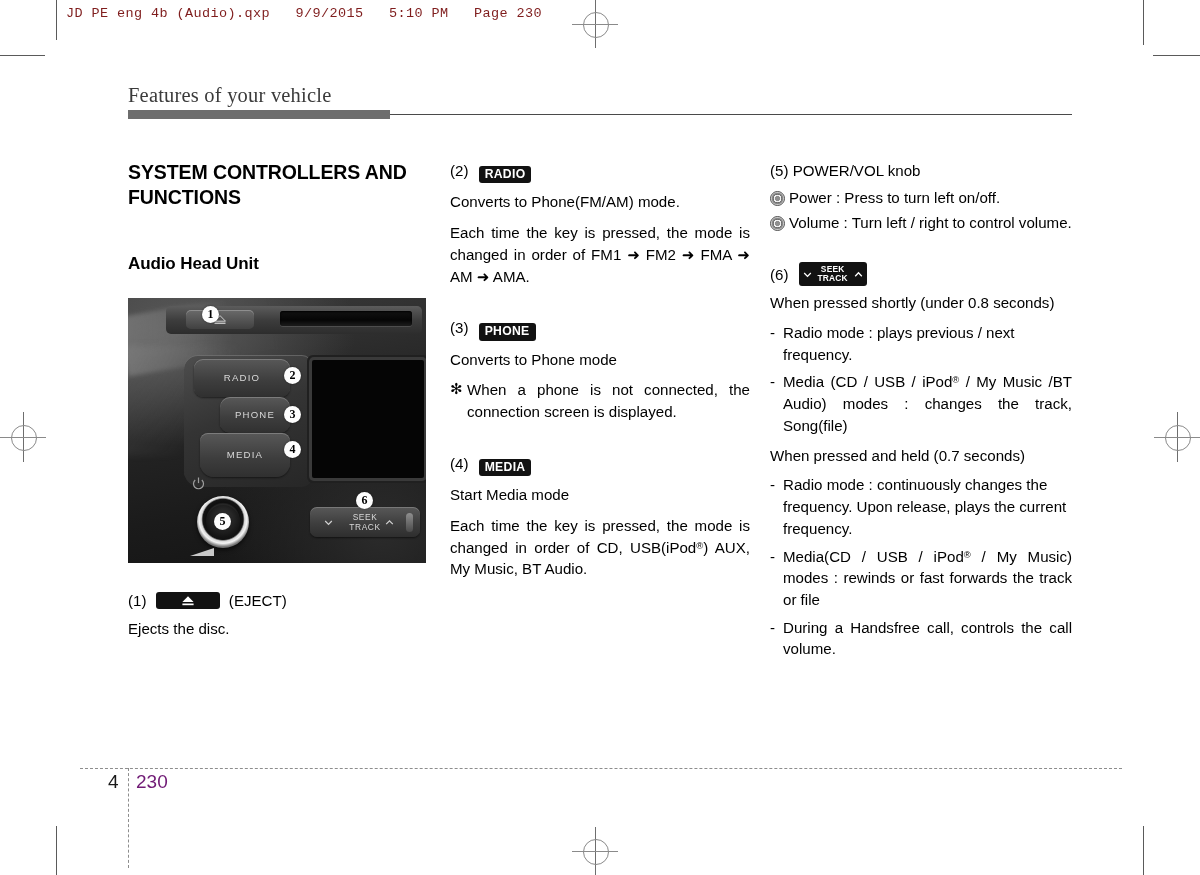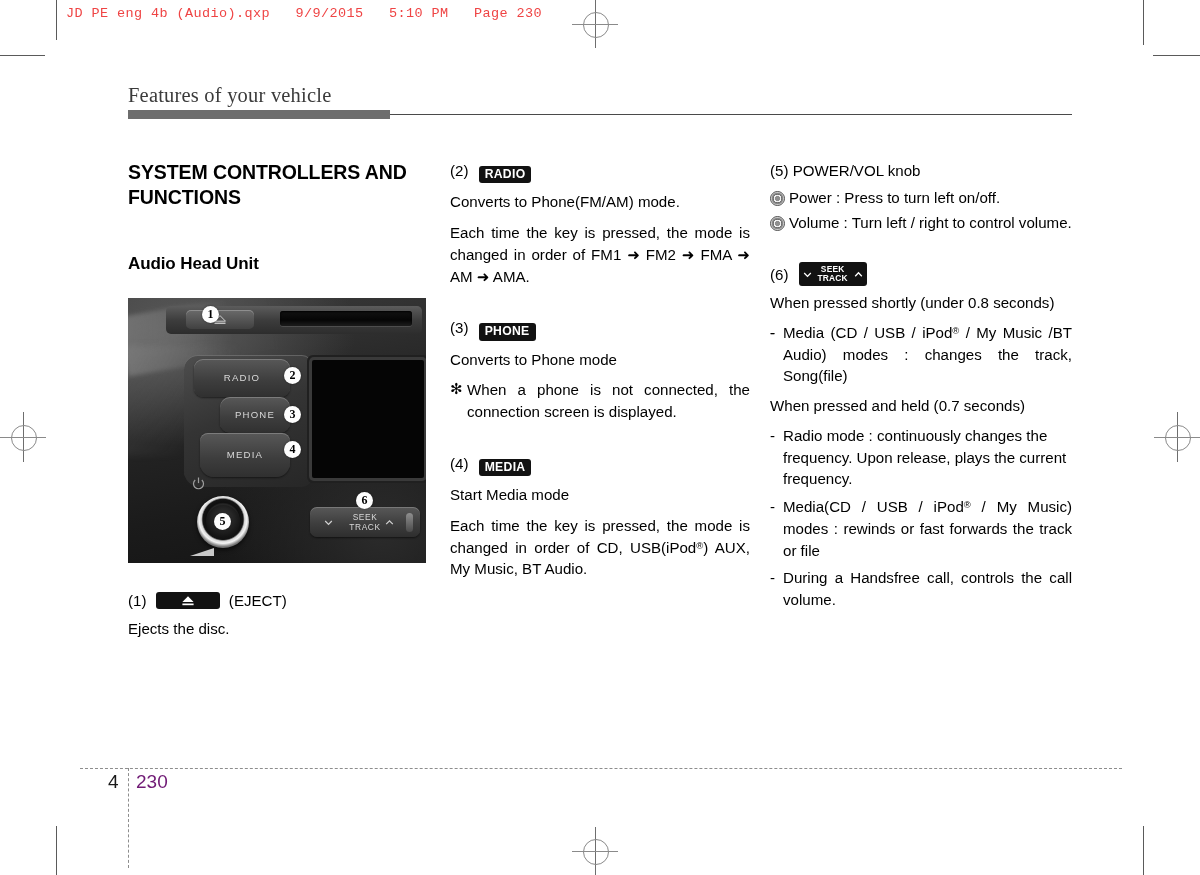--- a/index.html
+++ b/index.html
@@ -43,21 +43,21 @@
     border-left: 1px dashed #8d8d8d;
   }
 
   
   .prepress-header {
     position: absolute;
     left: 66px; top: 6px;
     font-family: "Liberation Mono", monospace;
     font-size: 13.5px;
     letter-spacing: 0.4px;
-    color: #ef4444;
+    color: #7f1d1d;
     white-space: pre;
   }
 
   
   .running-head {
     position: absolute;
     left: 128px; top: 84px;
     font-family: "Liberation Serif", serif;
     font-size: 20.5px;
     color: #3b3b3b;
@@ -553,20 +553,21 @@
       <svg class="chev chev-right" viewBox="0 0 9 9">
         <polyline points="1.2,6.2 4.5,2.8 7.8,6.2" fill="none" stroke="#ffffff" stroke-width="1.3"></polyline>
       </svg>
     </span>
   </p>
 
   <p class="para just" style="margin-bottom:8px;">When pressed shortly (under 0.8 seconds)</p>
 
   <p class="hang">
     <span class="dash">-</span>
+    <span>Radio mode : plays previous / next frequency.</span>
   </p>
   <p class="hang just" style="margin-bottom:8px;">
     <span class="dash">-</span>
     <span>Media (CD / USB / iPod</span><sup class="reg">®</sup><span> / My Music /BT Audio) modes : changes the track, Song(file)</span>
   </p>
 
   <p class="para" style="margin-bottom:8px;">When pressed and held (0.7 seconds)</p>
 
   <p class="hang">
     <span class="dash">-</span>

